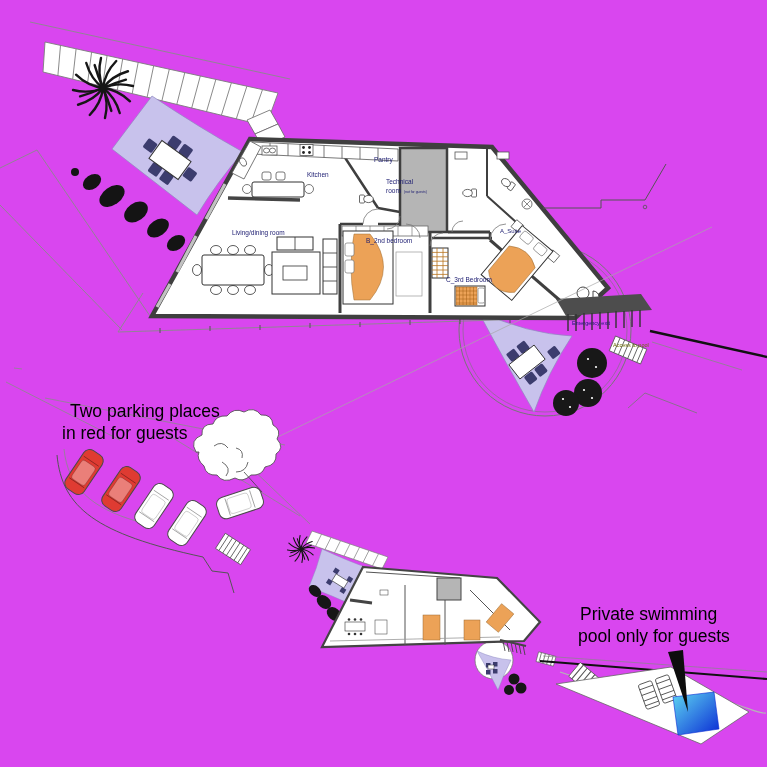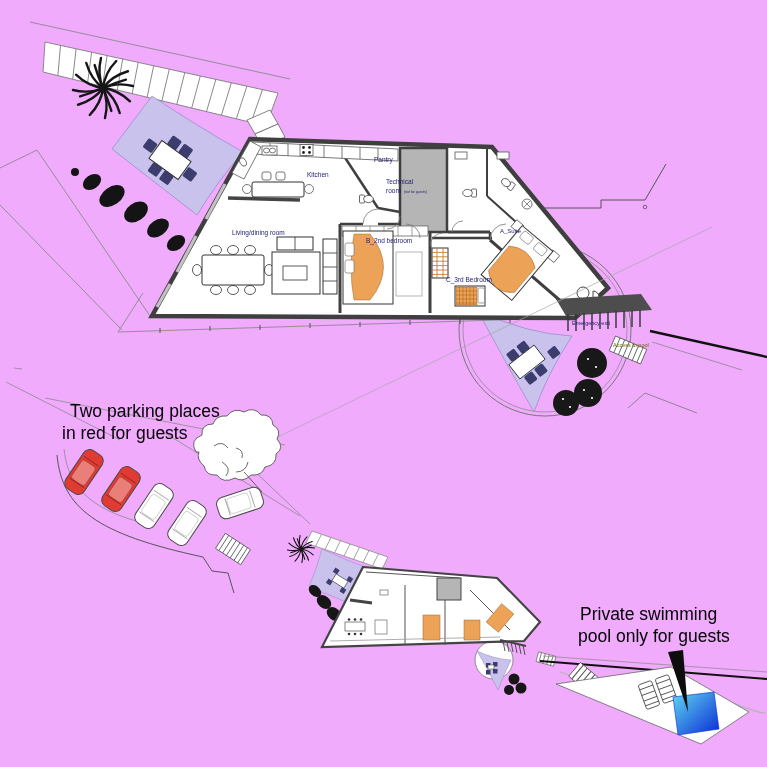--- a/index.html
+++ b/index.html
@@ -1,16 +1,16 @@
 <!DOCTYPE html>
 <html><head>
 <meta charset="utf-8">
 <style>
   html,body{margin:0;padding:0;background:#ffffff;}
-  .stage{width:767px;height:767px;background:#f0abfc;position:relative;overflow:hidden;
+  .stage{width:767px;height:767px;background:#d946ef;position:relative;overflow:hidden;
          font-family:"Liberation Sans",sans-serif;}
   svg{display:block}
   .lbl{font-family:"Liberation Sans",sans-serif;}
   .note{font-family:"Liberation Sans",sans-serif;}
   .ann{font-family:"Liberation Sans",sans-serif;fill:#000000;}
 </style>
 </head>
 <body>
 
 <div class="stage">

